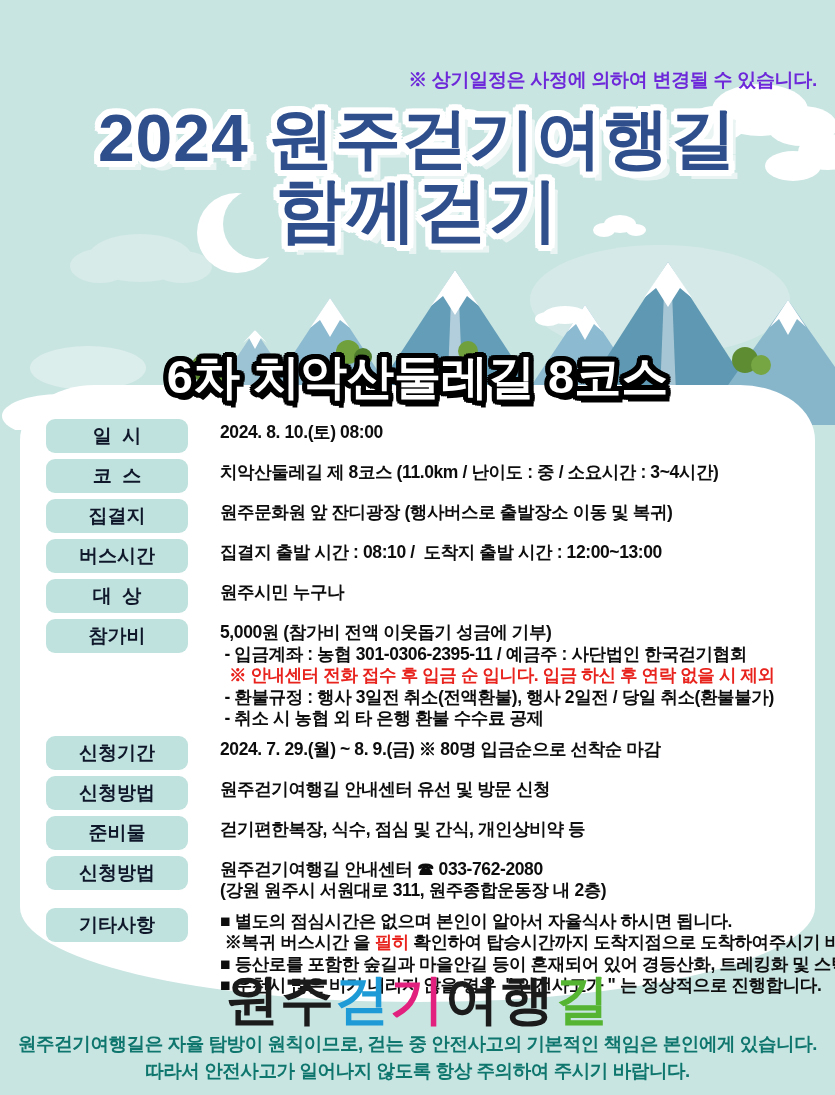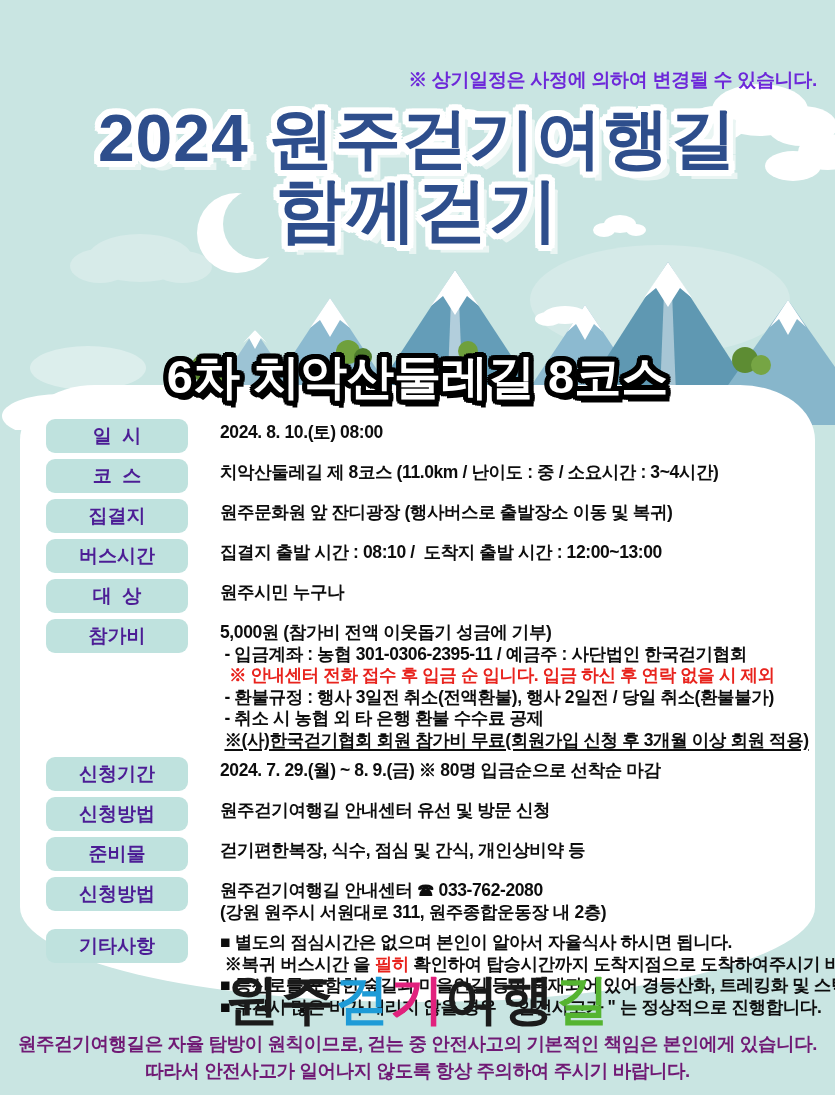--- a/index.html
+++ b/index.html
@@ -43,37 +43,37 @@
     position:absolute;left:20px;top:385px;width:795px;height:617px;z-index:2;
     background:#fff;
     border-radius:75px 75px 50% 50% / 55px 55px 95px 95px;
     box-sizing:border-box;
     padding:34px 14px 0 26px;
   }
   .row{display:flex;align-items:flex-start;margin-bottom:6px;}
   .chip{
     flex:0 0 142px;box-sizing:border-box;
     background:#bfe2de;border-radius:9px;
-    font-size:19px;font-weight:bold;color:#4c1d95;
+    font-size:19px;font-weight:bold;color:#0f172a;
     text-align:center;padding:4px 0;white-space:pre;
   }
   .content{margin-left:32px;padding-top:3px;min-width:0;}
   .line{
     font-size:17.5px;font-weight:bold;color:#0d0d0d;
     line-height:21.5px;white-space:pre;letter-spacing:-0.4px;
   }
   .red{color:#e8231d;}
   .underline{text-decoration:underline;text-decoration-thickness:2px;text-underline-offset:3px;}
   .logo{
     position:absolute;top:962px;left:0;width:100%;z-index:3;
     text-align:center;font-size:54px;font-weight:800;letter-spacing:1px;line-height:1;margin-top:10px;
   }
   .footer{
     position:absolute;top:1031px;left:0;width:100%;z-index:2;
-    text-align:center;font-size:18.5px;font-weight:bold;color:#701a75;
+    text-align:center;font-size:18.5px;font-weight:bold;color:#0f766e;
     line-height:1.45;letter-spacing:-0.4px;
   }
 </style>
 </head>
 <body>
 
 <div class="poster">
 
   <svg class="sky" width="835" height="430" viewBox="0 0 835 430">
 
@@ -183,21 +183,20 @@
           </div>
         </div>
         <div class="row">
           <div class="chip">참가비</div>
           <div class="content">
             <div class="line"><span>5,000원 (참가비 전액 이웃돕기 성금에 기부)</span></div>
             <div class="line"><span> - 입금계좌 : 농협 301-0306-2395-11 / 예금주 : 사단법인 한국걷기협회</span></div>
             <div class="line"><span class="red">  ※ 안내센터 전화 접수 후 입금 순 입니다. 입금 하신 후 연락 없을 시 제외</span></div>
             <div class="line"><span> - 환불규정 : 행사 3일전 취소(전액환불), 행사 2일전 / 당일 취소(환불불가)</span></div>
             <div class="line"><span> - 취소 시 농협 외 타 은행 환불 수수료 공제</span></div>
-            <div class="line"><span> </span><span class="underline">※(사)한국걷기협회 회원 참가비 무료(회원가입 신청 후 3개월 이상 회원 적용)</span></div>
           </div>
         </div>
         <div class="row">
           <div class="chip">신청기간</div>
           <div class="content">
             <div class="line"><span>2024. 7. 29.(월) ~ 8. 9.(금) ※ 80명 입금순으로 선착순 마감</span></div>
           </div>
         </div>
         <div class="row">
           <div class="chip">신청방법</div>

